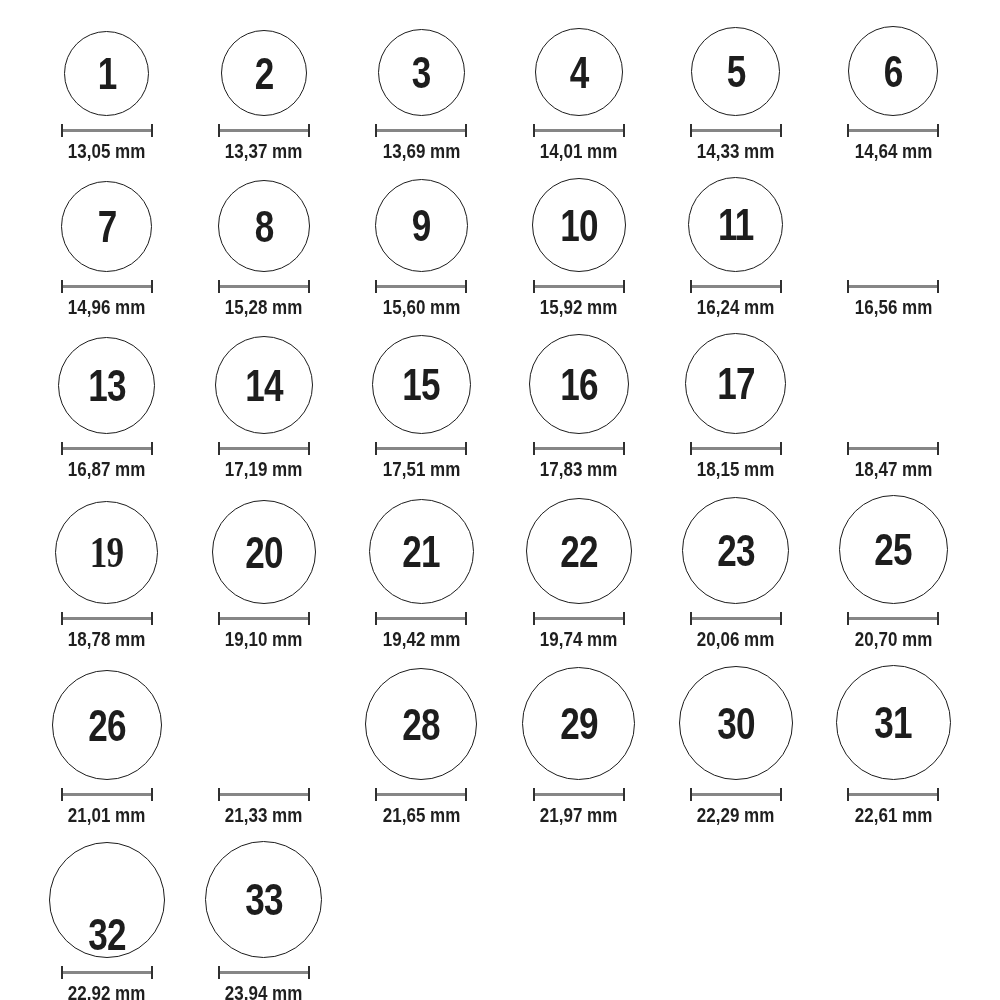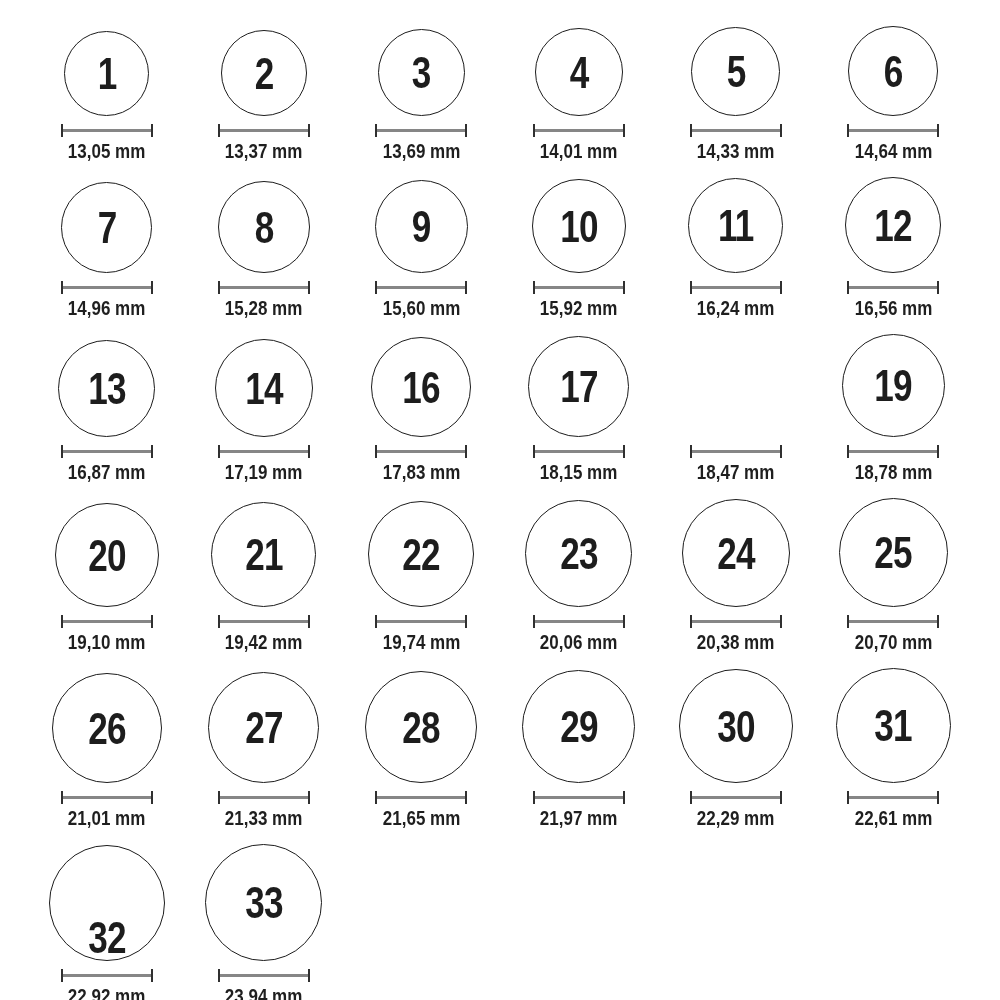--- a/index.html
+++ b/index.html
@@ -158,43 +158,47 @@
 
   <div class="item">
     <div class="circle" style="width: 95px; height: 95px;">
       <span class="num">11</span>
     </div>
     <div class="dim"></div>
     <div class="label">16,24 mm</div>
   </div>
 
   <div class="item">
-    <div class="circle" style="width: 96px; height: 96px;">
-      <span class="num">12</span>
-    </div>
     <div class="dim"></div>
     <div class="label">16,56 mm</div>
   </div>
 
   <div class="item">
     <div class="circle" style="width: 97px; height: 97px;">
       <span class="num">13</span>
     </div>
     <div class="dim"></div>
     <div class="label">16,87 mm</div>
   </div>
 
   <div class="item">
     <div class="circle" style="width: 98px; height: 98px;">
       <span class="num">14</span>
     </div>
     <div class="dim"></div>
     <div class="label">17,19 mm</div>
   </div>
 
+  <div class="item">
+    <div class="circle" style="width: 99px; height: 99px;">
+      <span class="num">15</span>
+    </div>
+    <div class="dim"></div>
+    <div class="label">17,51 mm</div>
+  </div>
 
   <div class="item">
     <div class="circle" style="width: 100px; height: 100px;">
       <span class="num">16</span>
     </div>
     <div class="dim"></div>
     <div class="label">17,83 mm</div>
   </div>
 
   <div class="item">
@@ -204,21 +208,21 @@
     <div class="dim"></div>
     <div class="label">18,15 mm</div>
   </div>
 
   <div class="item">
     <div class="dim"></div>
     <div class="label">18,47 mm</div>
   </div>
 
   <div class="item">
-    <div class="circle" style="width: 103px; height: 103px;">
+    <div class="circle" style="width: 103px; height: 103px; font-family: Liberation Serif, serif;">
       <span class="num">19</span>
     </div>
     <div class="dim"></div>
     <div class="label">18,78 mm</div>
   </div>
 
   <div class="item">
     <div class="circle" style="width: 104px; height: 104px;">
       <span class="num">20</span>
     </div>
@@ -243,48 +247,38 @@
   </div>
 
   <div class="item">
     <div class="circle" style="width: 107px; height: 107px;">
       <span class="num">23</span>
     </div>
     <div class="dim"></div>
     <div class="label">20,06 mm</div>
   </div>
 
-  <div class="item">
-    <div class="circle" style="width: 108px; height: 108px;">
-      <span class="num">24</span>
-    </div>
-    <div class="dim"></div>
-    <div class="label">20,38 mm</div>
-  </div>
 
   <div class="item">
     <div class="circle" style="width: 109px; height: 109px;">
       <span class="num">25</span>
     </div>
     <div class="dim"></div>
     <div class="label">20,70 mm</div>
   </div>
 
   <div class="item">
     <div class="circle" style="width: 110px; height: 110px; justify-content: center;">
       <span class="num">26</span>
     </div>
     <div class="dim"></div>
     <div class="label">21,01 mm</div>
   </div>
 
   <div class="item">
-    <div class="circle" style="width: 111px; height: 111px;">
-      <span class="num">27</span>
-    </div>
     <div class="dim"></div>
     <div class="label">21,33 mm</div>
   </div>
 
   <div class="item">
     <div class="circle" style="width: 112px; height: 112px; align-items: center;">
       <span class="num">28</span>
     </div>
     <div class="dim"></div>
     <div class="label">21,65 mm</div>

